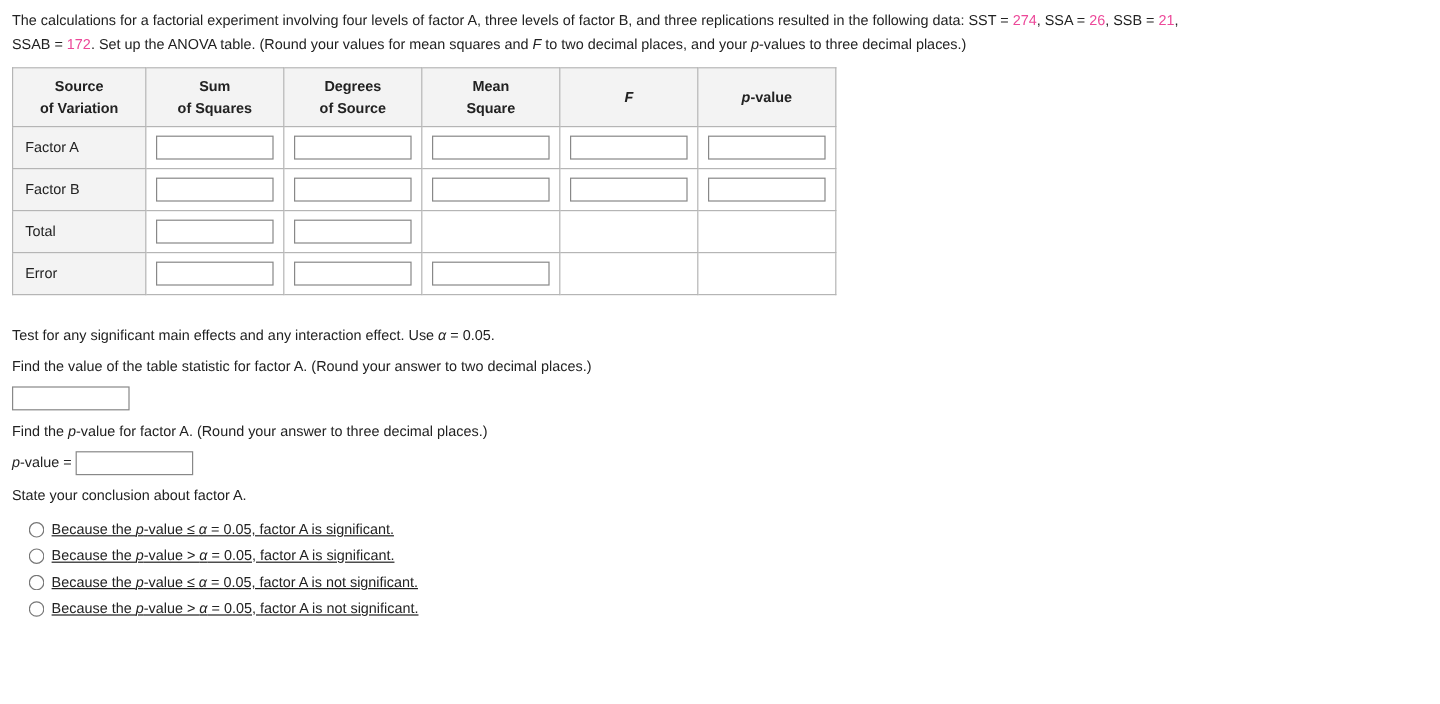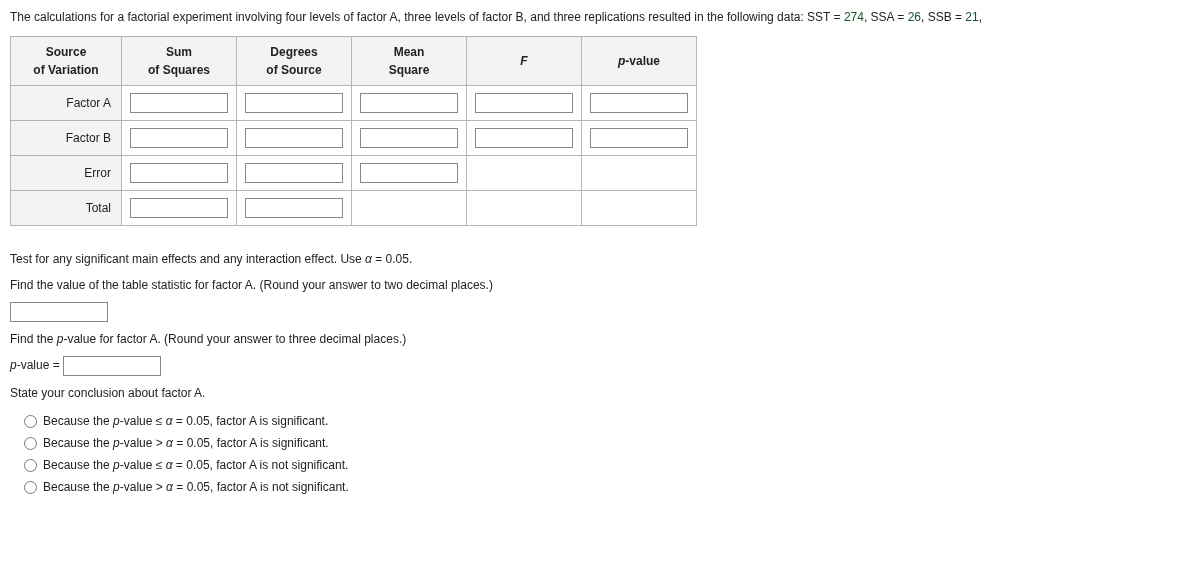--- a/index.html
+++ b/index.html
@@ -4,21 +4,21 @@
 <style>
   body {
     font-family: Verdana, Arial, sans-serif;
     font-size: 12px;
     color: #222;
     margin: 0;
     padding: 8px 10px;
     background: #fff;
     line-height: 1.5;
   }
-  .num-red { color: #14532d; }
+  .num-red { color: #ec4899; }
   .prompt p { margin: 0 0 2px 0; }
   .italic { font-style: italic; }
 
   table.anova {
     border-collapse: collapse;
     margin-top: 10px;
     margin-bottom: 24px;
   }
   table.anova th,
   table.anova td {
@@ -31,21 +31,21 @@
     background: #fff;
   }
   table.anova th {
     background: #f3f3f3;
     font-weight: bold;
     white-space: nowrap;
     padding: 6px 18px;
   }
   table.anova td.rowhdr {
     background: #f3f3f3;
-    text-align: right;
+    text-align: left;
     width: 90px;
     padding: 8px 10px;
   }
   table.anova td.cell input {
     width: 92px;
     height: 16px;
     font-size: 12px;
     border: 1px solid #888;
     padding: 1px 2px;
   }
@@ -53,35 +53,38 @@
 
   .section { margin: 8px 0; }
   .inline-input {
     width: 92px;
     height: 16px;
     font-size: 12px;
     border: 1px solid #888;
     padding: 1px 2px;
     vertical-align: middle;
   }
-  .radio-group { margin-top: 4px; }
+  .radio-group { margin-top: 4px; text-decoration: underline; }
   .radio-row {
     display: flex;
     align-items: center;
     gap: 6px;
     padding: 2px 0 2px 14px;
   }
   .radio-row input[type=radio] { margin: 0; }
 </style>
 </head>
 <body>
 
 <div class="prompt">
   <p>
     <span>The calculations for a factorial experiment involving four levels of factor A, three levels of factor B, and three replications resulted in the following data: SST = </span><span class="num-red">274</span><span>, SSA = </span><span class="num-red">26</span><span>, SSB = </span><span class="num-red">21</span><span>,</span>
+  </p>
+  <p>
+    <span>SSAB = </span><span class="num-red">172</span><span>. Set up the ANOVA table. (Round your values for mean squares and </span><span class="italic">F</span><span> to two decimal places, and your </span><span class="italic">p</span><span>-values to three decimal places.)</span>
   </p>
 </div>
 
 <table class="anova">
   <thead>
     <tr>
       <th>
         <span>Source</span><br><span>of Variation</span>
       </th>
       <th>
@@ -108,32 +111,32 @@
     </tr>
     <tr>
       <td class="rowhdr">Factor B</td>
       <td class="cell"><input type="text" style=""></td>
       <td class="cell"><input type="text" style=""></td>
       <td class="cell"><input type="text" style=""></td>
       <td class="cell"><input type="text" style=""></td>
       <td class="cell"><input type="text" style=""></td>
     </tr>
     <tr>
+      <td class="rowhdr">Total</td>
+      <td class="cell"><input type="text" style=""></td>
+      <td class="cell"><input type="text" style=""></td>
+      <td class="blank"></td>
+      <td class="blank"></td>
+      <td class="blank"></td>
+    </tr>
+    <tr>
       <td class="rowhdr">Error</td>
       <td class="cell"><input type="text" style=""></td>
       <td class="cell"><input type="text" style=""></td>
       <td class="cell"><input type="text" style=""></td>
-      <td class="blank"></td>
-      <td class="blank"></td>
-    </tr>
-    <tr>
-      <td class="rowhdr">Total</td>
-      <td class="cell"><input type="text" style=""></td>
-      <td class="cell"><input type="text" style=""></td>
-      <td class="blank"></td>
       <td class="blank"></td>
       <td class="blank"></td>
     </tr>
   </tbody>
 </table>
 
 <div class="section">
   <span>Test for any significant main effects and any interaction effect. Use </span><span class="italic">α</span><span> = 0.05.</span>
 </div>
 

